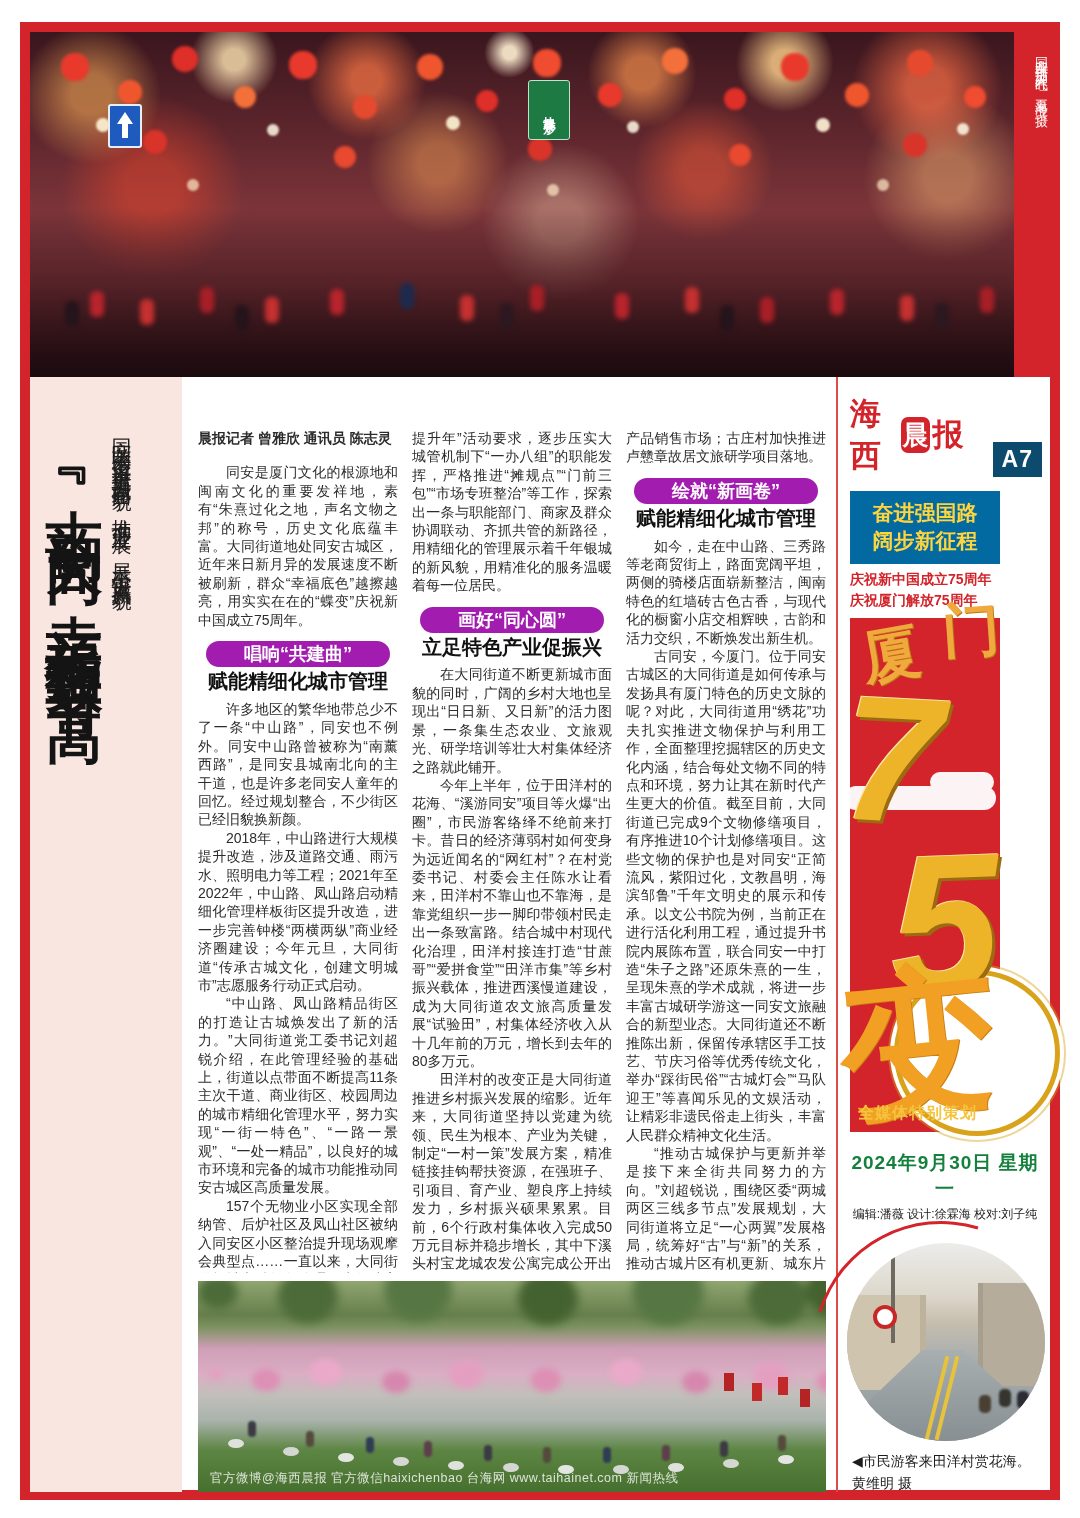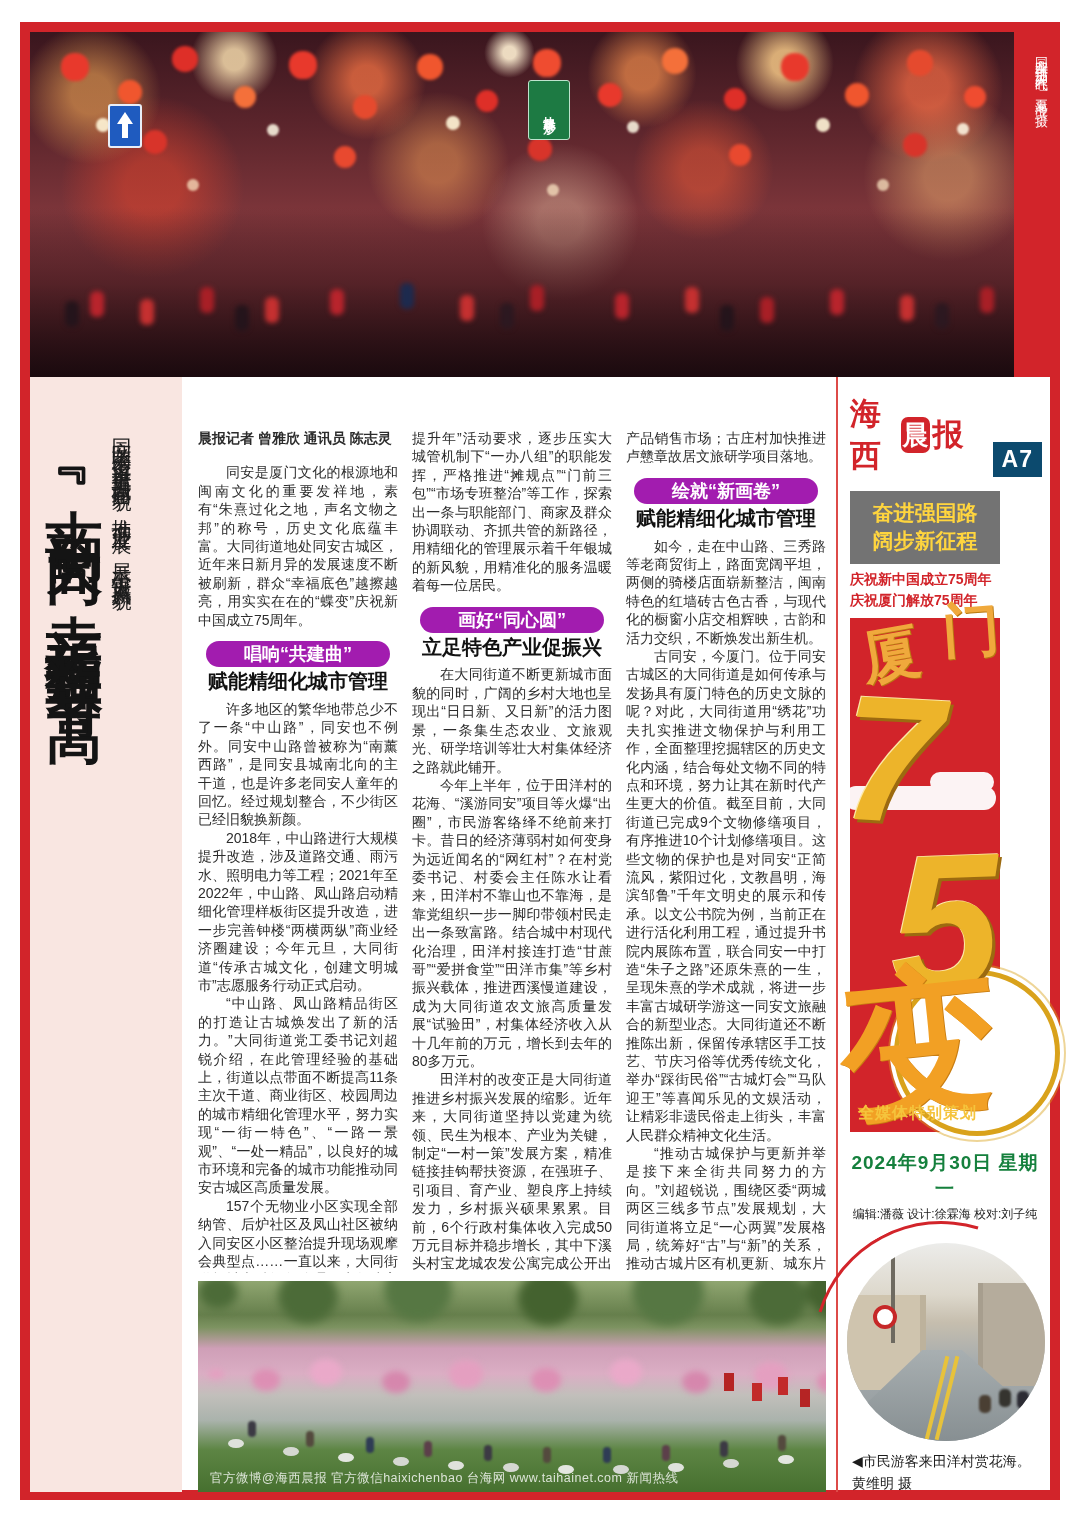--- a/index.html
+++ b/index.html
@@ -107,21 +107,21 @@
   
   .sidebar{width:214px;box-sizing:border-box;border-left:2px solid #dd4b48;position:relative;
     padding:16px 0 0 12px;}
   .masthead{display:flex;align-items:flex-end;padding-right:8px;margin-bottom:14px;gap:29px;}
   .logo{display:flex;align-items:center;gap:2px;color:#d2242a;font-weight:900;font-size:31px;
     font-family:"Liberation Serif","DejaVu Serif",serif;}
   .logo-box{background:#d2242a;color:#fff;width:36px;height:36px;border-radius:7px;display:flex;
     align-items:center;justify-content:center;font-size:26px;margin:0 1px;}
   .pageno{margin-left:auto;background:#0c4a6e;color:#fff;font-weight:700;font-size:23px;
     padding:4px 9px;letter-spacing:1px;}
-  .slogan{width:150px;background:#737373;color:#ffd53e;font-weight:900;font-size:21px;
+  .slogan{width:150px;background:#0369a1;color:#ffd53e;font-weight:900;font-size:21px;
     text-align:center;line-height:1.35;padding:8px 0;box-sizing:border-box;}
   .slogan-sub{width:150px;color:#d2242a;font-weight:700;font-size:14px;
     line-height:1.55;padding:5px 0 6px;box-sizing:border-box;}
   .band{position:relative;width:150px;height:514px;background:#d2242a;}
   .goldchar{position:absolute;font-family:"Liberation Serif","DejaVu Serif",serif;font-weight:900;
     color:#f0a93c;text-shadow:1px 1px 0 #b97a12;line-height:1;}
   .char-x1{top:8px;left:12px;font-size:58px;transform:rotate(-10deg);}
   .char-x2{top:-16px;left:92px;font-size:58px;transform:rotate(-4deg);}
   .cloud{position:absolute;top:168px;left:-6px;width:152px;height:24px;background:#fff;opacity:.95;
     border-radius:14px;}

